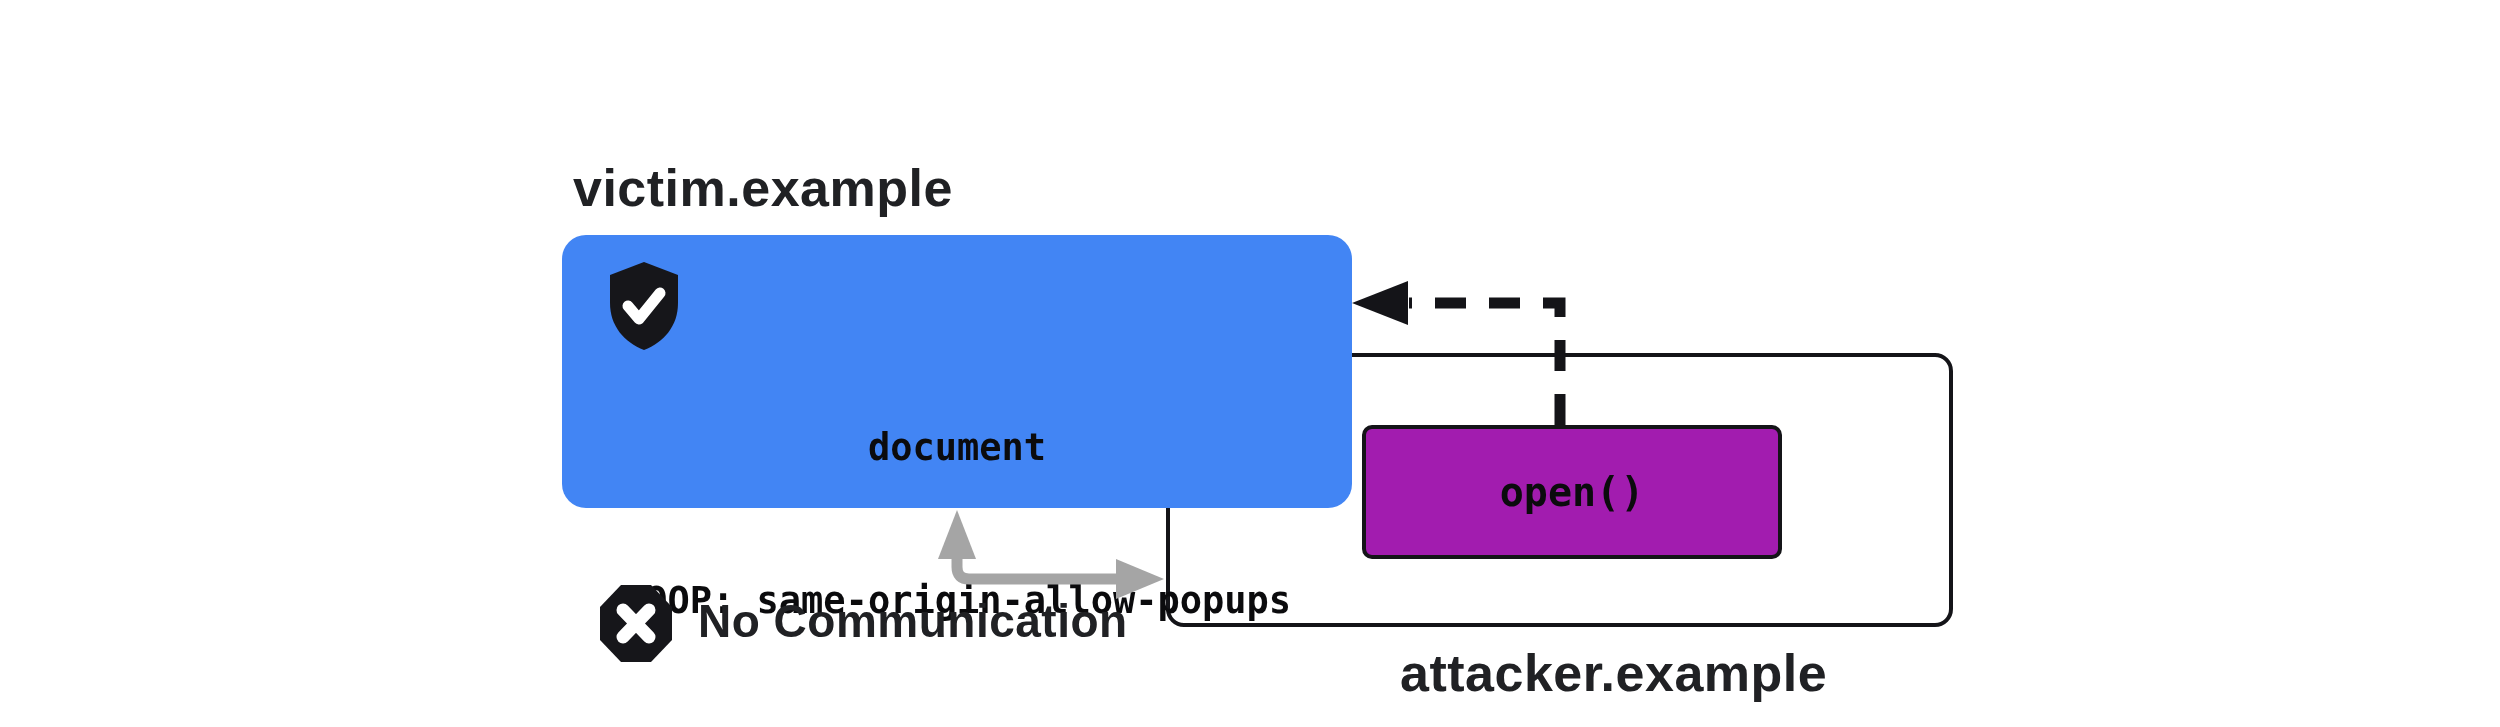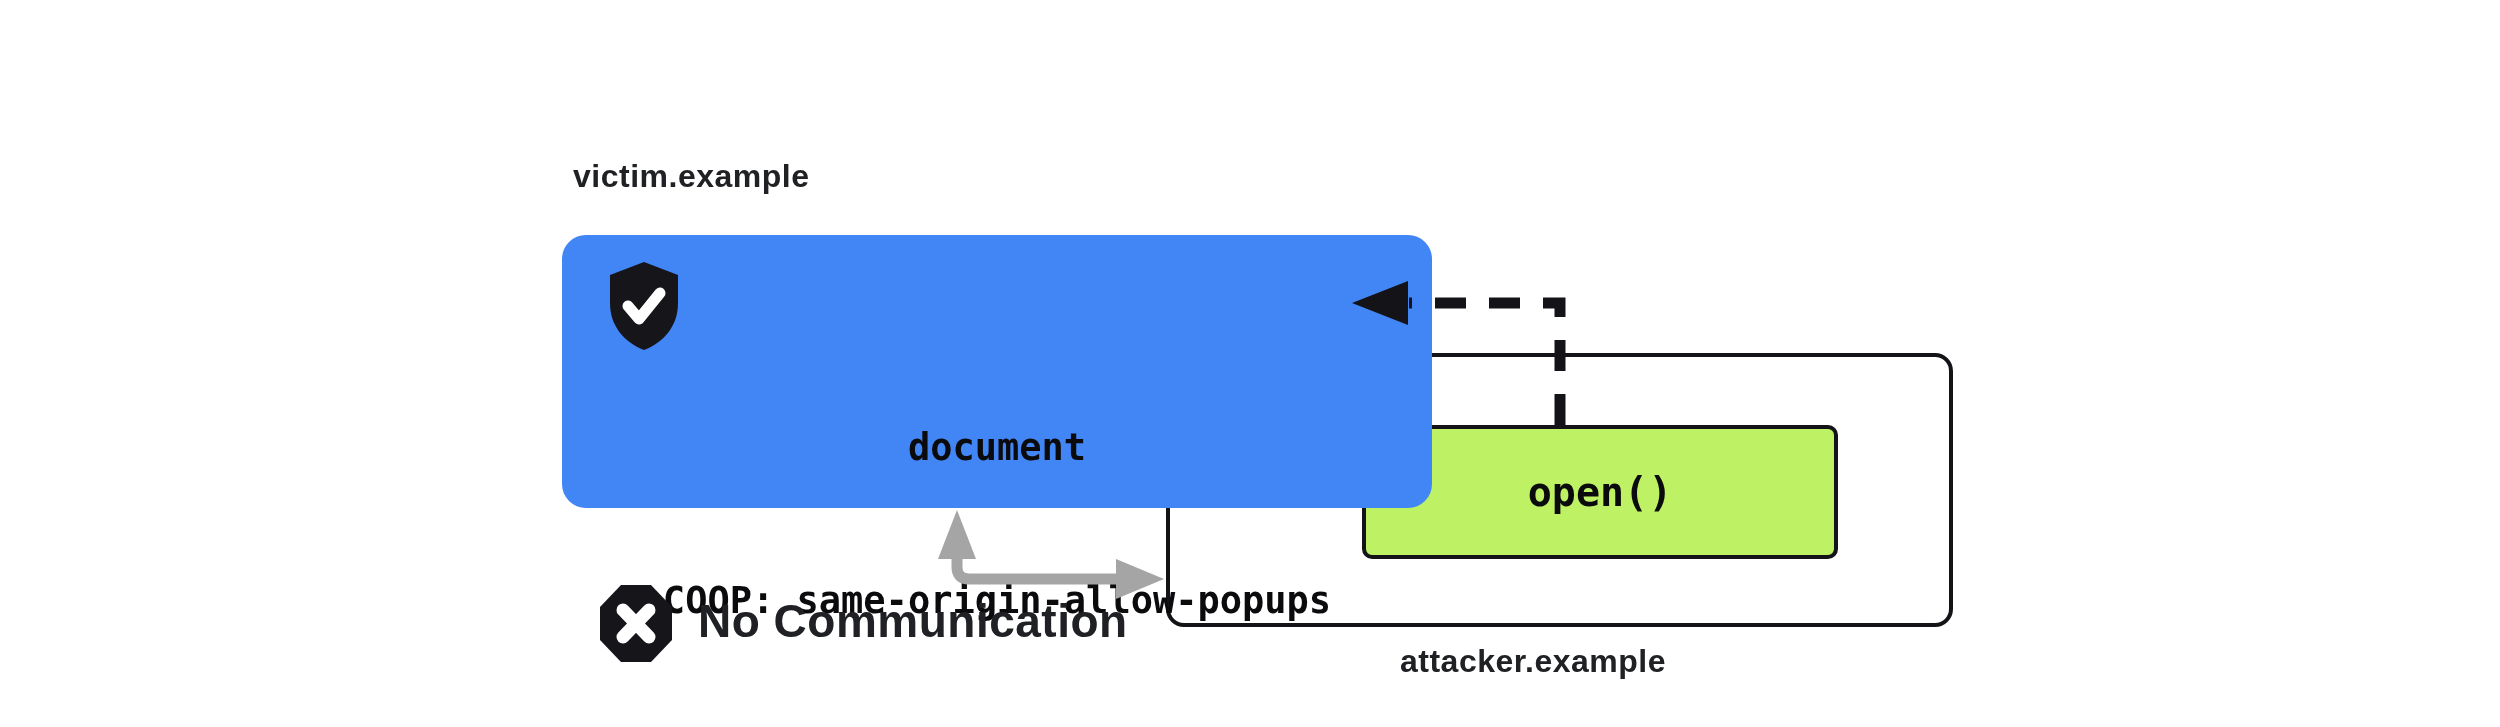--- a/index.html
+++ b/index.html
@@ -9,33 +9,33 @@
     position: relative;
     width: 2500px;
     height: 727px;
     background: var(--background, #ffffff);
     font-family: "Liberation Sans", sans-serif;
     overflow: hidden;
   }
 
   .domain-label {
     position: absolute;
-    font-size: 32px;
+    font-size: 52px;
     font-weight: 700;
     color: var(--label-text, #202124);
     letter-spacing: 0.5px;
     white-space: nowrap;
   }
   .victim-label { left: 573px; top: 158px; }
   .attacker-label { left: 1400px; top: 643px; width: 552px; text-align: left; }
 
   .victim-box {
     position: absolute;
     left: 562px; top: 235px;
-    width: 870px; height: 273px;
+    width: 790px; height: 273px;
     background: var(--victim-fill, #4285F4);
     border-radius: 24px;
     z-index: 3;
   }
 
   .victim-text {
     position: absolute;
     left: 0; top: 85px;
     width: 100%;
     text-align: center;
@@ -59,22 +59,22 @@
     width: 787px; height: 274px;
     background: #ffffff;
     border: 4px solid var(--ink, #141418);
     border-radius: 18px;
     z-index: 1;
   }
 
   .open-box {
     position: absolute;
     left: 1362px; top: 425px;
-    width: 476px; height: 134px;
-    background: #bef264;
+    width: 420px; height: 134px;
+    background: #a21caf;
     border: 4px solid var(--ink, #141418);
     border-radius: 10px;
     z-index: 2;
     display: flex;
     align-items: center;
     justify-content: center;
   }
   .open-box .open-text {
     font-family: "DejaVu Sans Mono", monospace;
     font-weight: 700;

